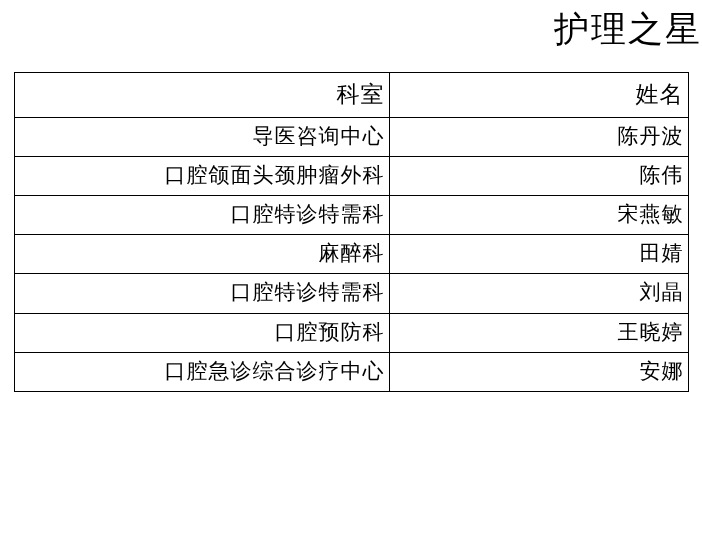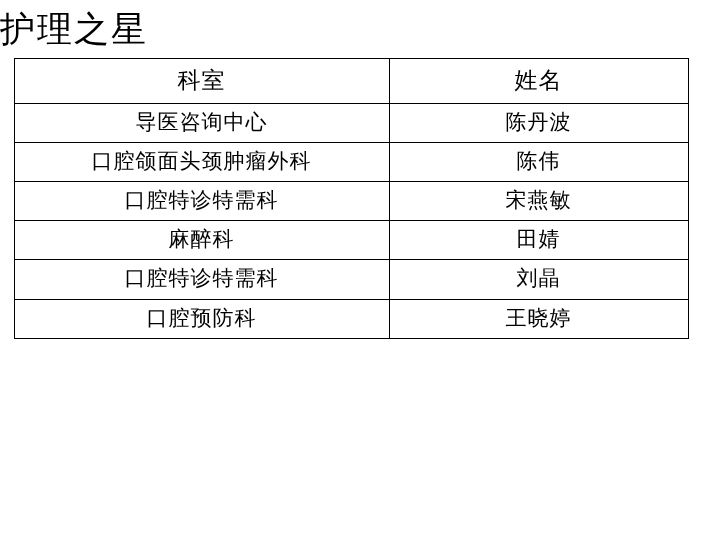--- a/index.html
+++ b/index.html
@@ -15,37 +15,37 @@
     overflow: hidden;
   }
   .page {
     width: 702px;
     height: 550px;
     box-sizing: border-box;
     padding: 0;
     position: relative;
   }
   .doc-title {
-    text-align: left;
+    text-align: right;
     font-size: 35px;
     line-height: 1.25;
     font-weight: 400;
     letter-spacing: 2px;
-    margin: 8px 0 6px 0;
+    margin: 8px 0 20px 0;
     font-family: "Liberation Serif", "DejaVu Serif", serif;
   }
   table.star-table {
     border-collapse: collapse;
     width: 674px;
     margin: 0 auto;
     table-layout: fixed;
   }
   table.star-table td, table.star-table th {
     border: 1px solid #000000;
-    text-align: center;
+    text-align: right;
     vertical-align: middle;
     font-weight: 400;
     font-size: 21px;
     line-height: 1.1;
     padding: 7px 4px 8px 4px;
     letter-spacing: 1px;
     font-family: "Liberation Serif", "DejaVu Serif", serif;
     margin-top: 36px;
   }
   table.star-table th {
@@ -91,16 +91,20 @@
         <td>田婧</td>
       </tr>
       <tr>
         <td>口腔特诊特需科</td>
         <td>刘晶</td>
       </tr>
       <tr>
         <td>口腔预防科</td>
         <td>王晓婷</td>
       </tr>
+      <tr>
+        <td>口腔急诊综合诊疗中心</td>
+        <td>安娜</td>
+      </tr>
     </tbody>
   </table>
 
 </div>
 
 </body></html>

